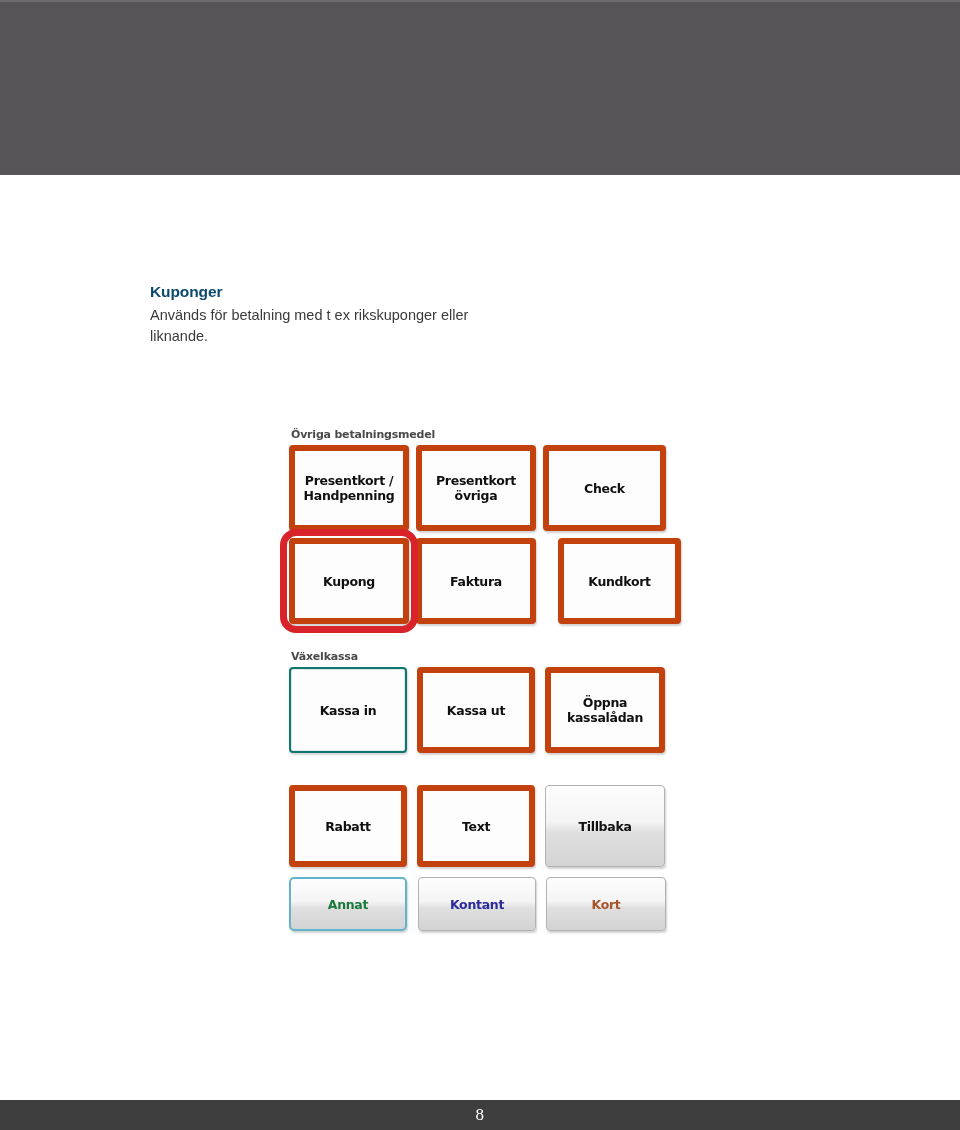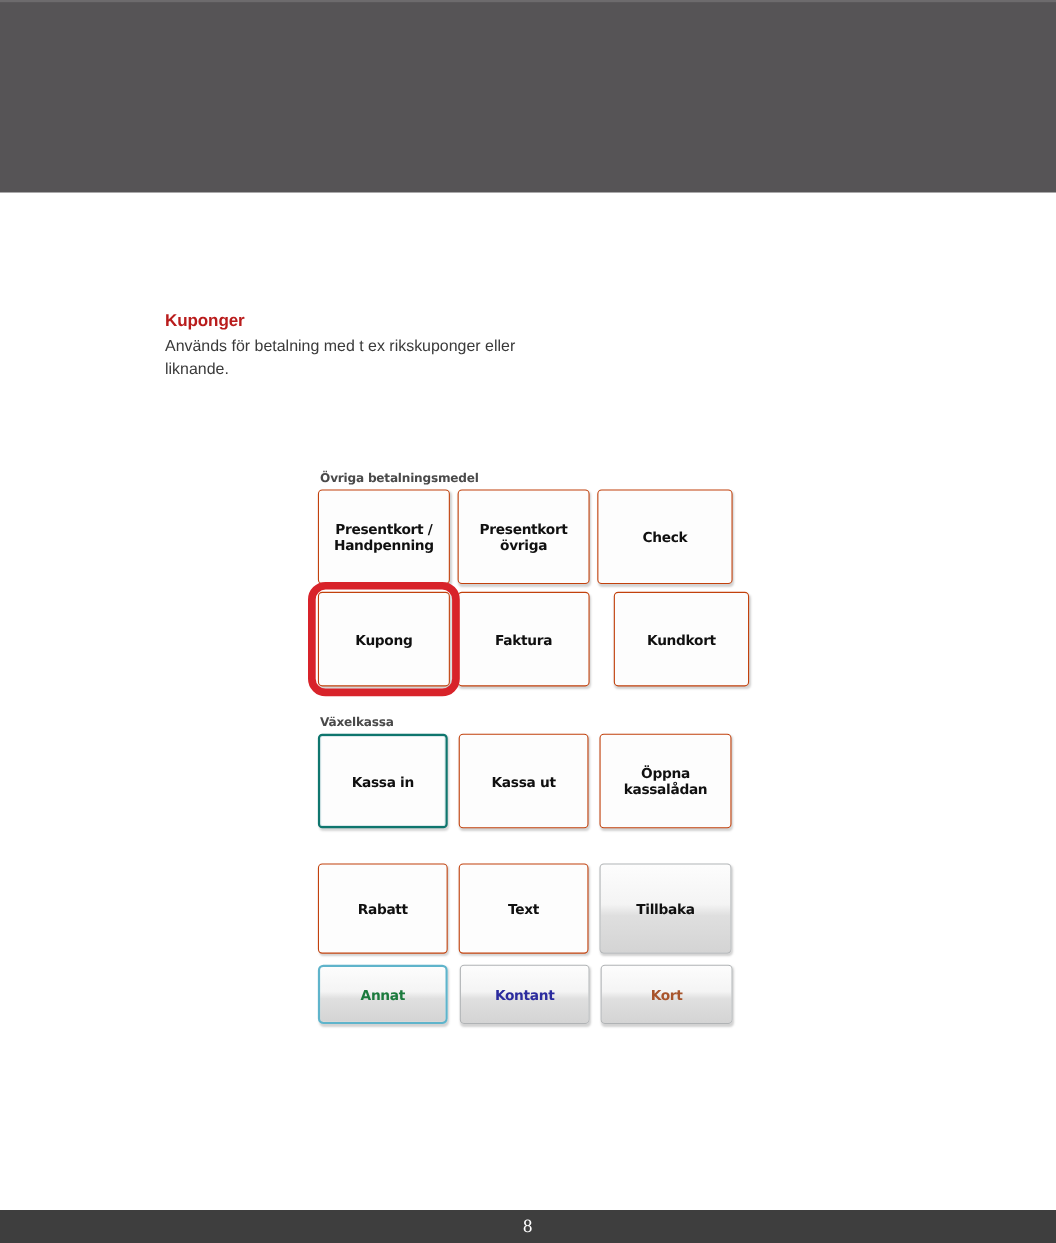--- a/index.html
+++ b/index.html
@@ -47,21 +47,21 @@
   .text-block {
     position: absolute;
     left: 150px;
     top: 283px;
     width: 330px;
   }
   .text-block h1 {
     margin: 0 0 4px 0;
     font-size: 15.5px;
     font-weight: bold;
-    color: #b91c1c;
+    color: #0c4a6e;
     letter-spacing: -0.1px;
   }
   .text-block p {
     margin: 0;
     font-size: 14.5px;
     line-height: 21px;
     color: #3a3a3a;
   }
 
   
@@ -82,21 +82,21 @@
     font-weight: bold;
   }
 
   .btn-row {
     display: flex;
     position: relative;
   }
 
   .pos-btn {
     background: #fdfdfd;
-    border: 1px solid #c2410c;
+    border: 6px solid #c2410c;
     border-radius: 4px;
     box-shadow: 1px 2px 2px rgba(0,0,0,0.18);
     display: flex;
     align-items: center;
     justify-content: center;
     text-align: center;
     font-family: "DejaVu Sans", sans-serif;
     font-size: 12.5px;
     font-weight: bold;
     color: #101010;

